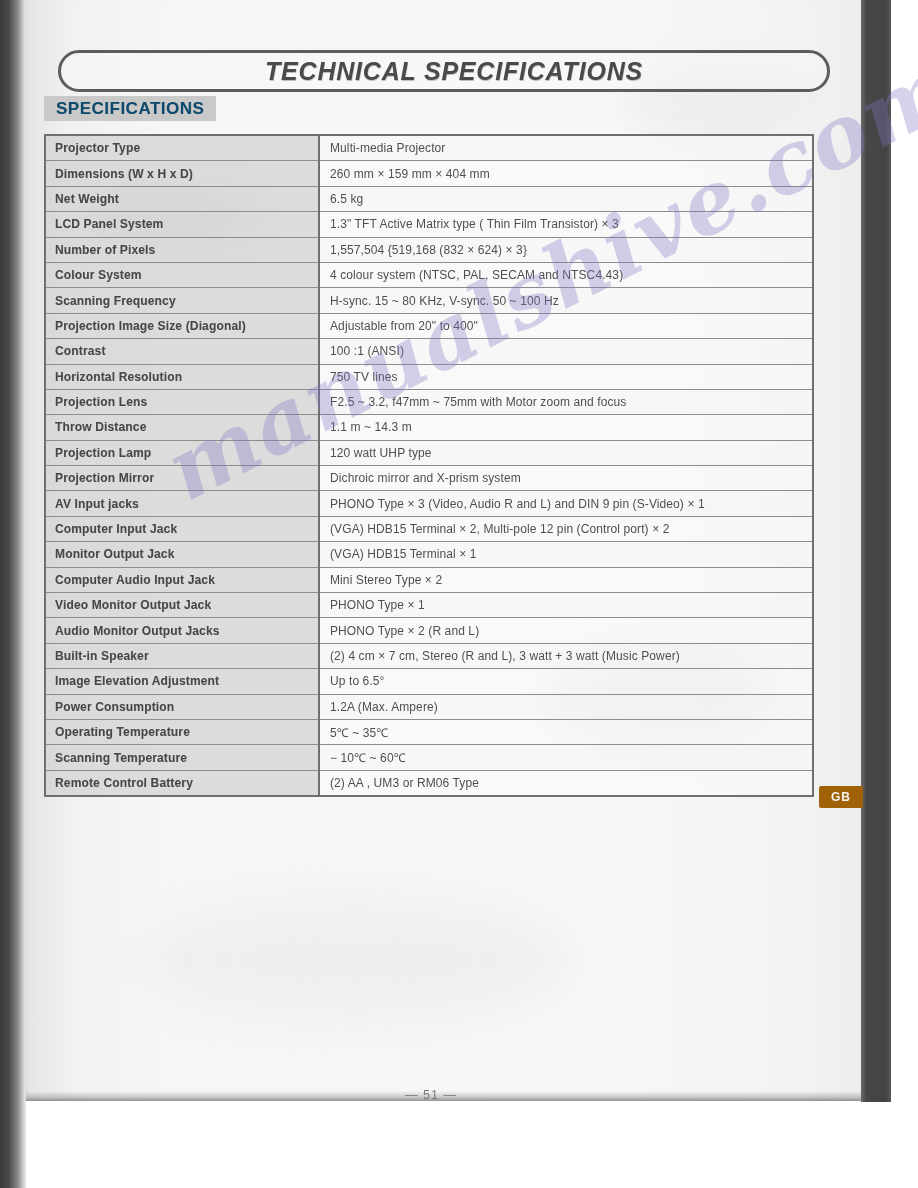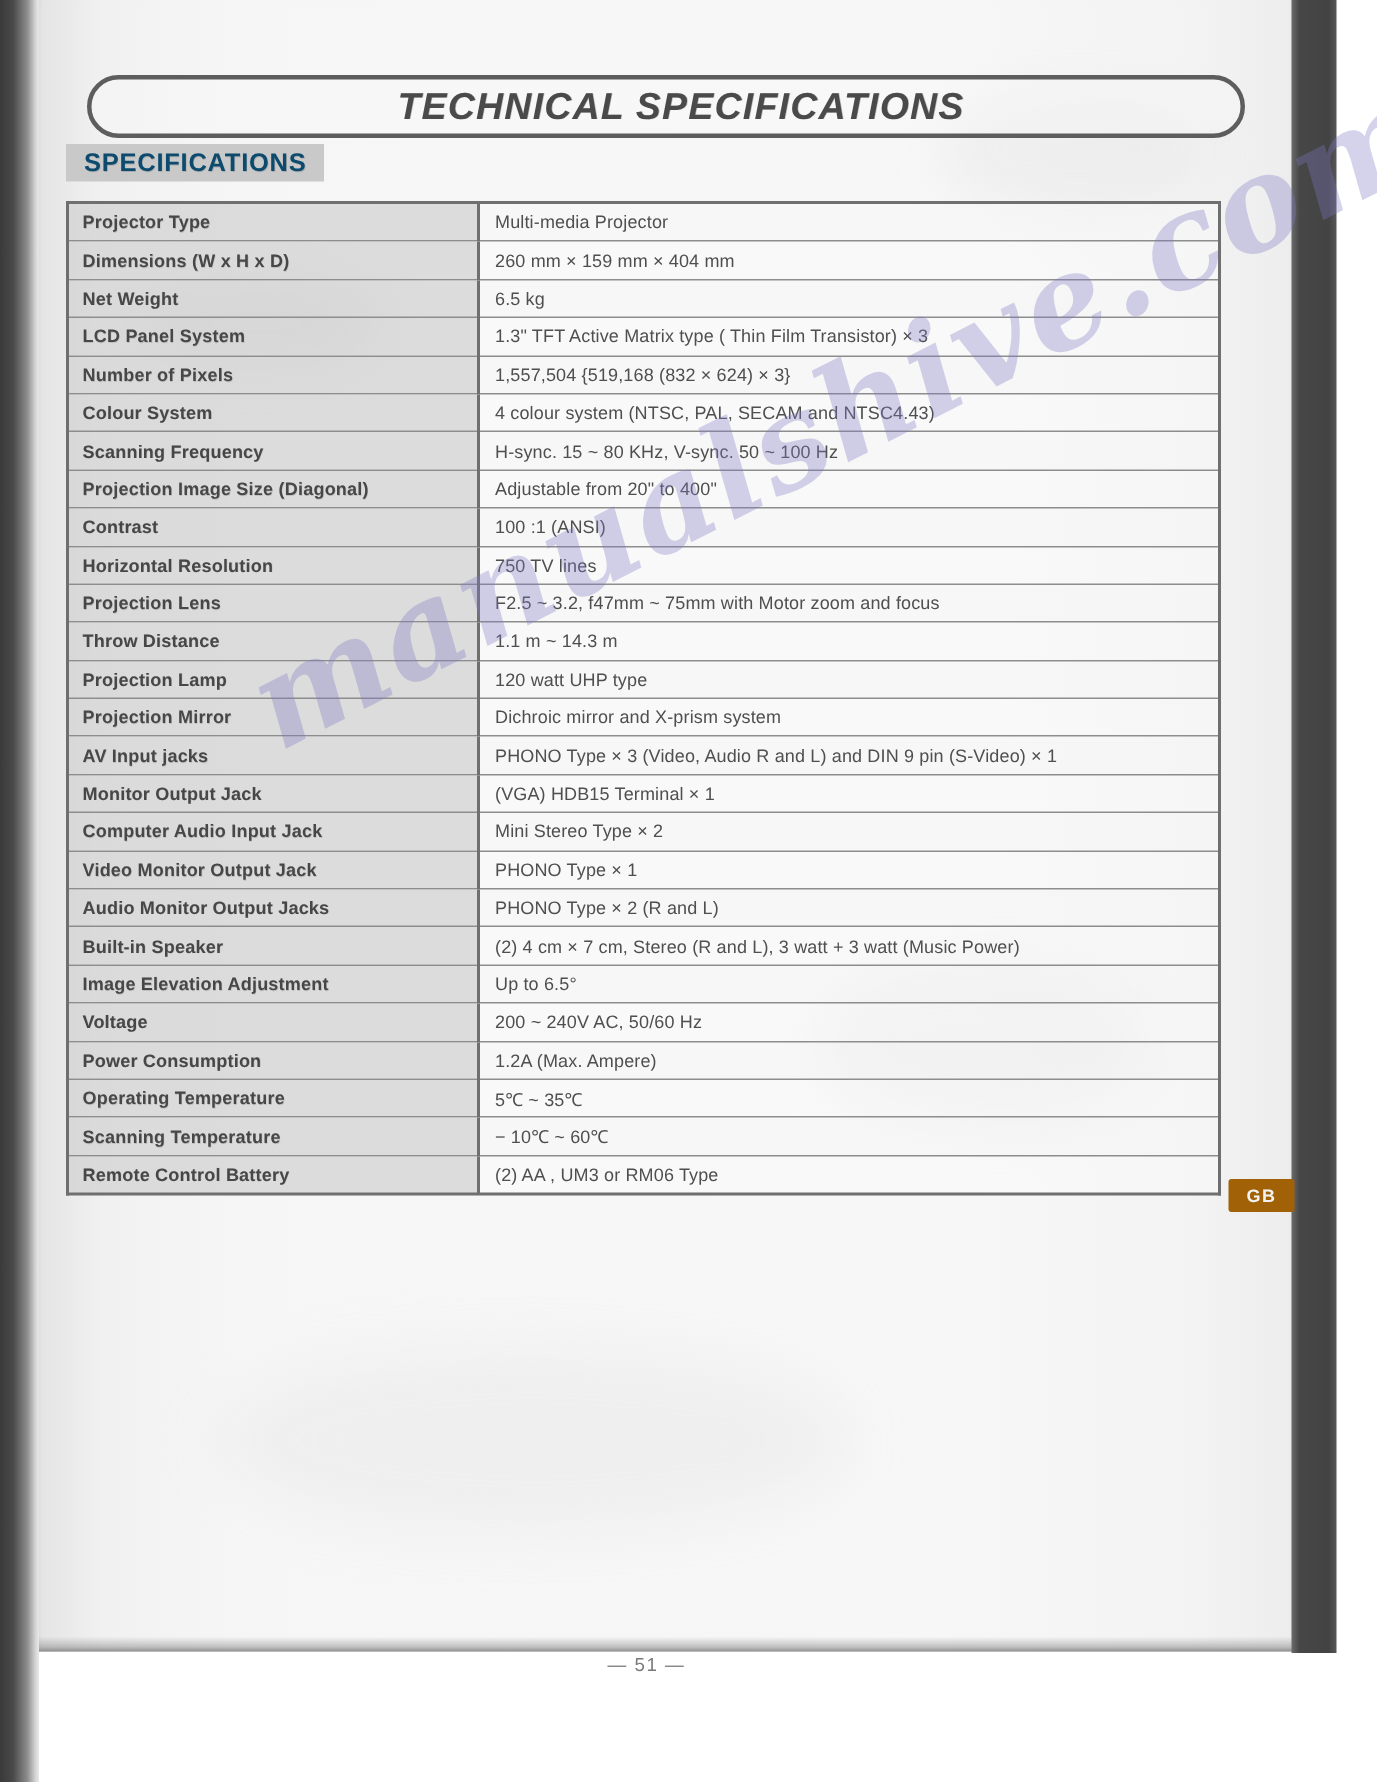--- a/index.html
+++ b/index.html
@@ -179,21 +179,20 @@
   
   .page-number {
     position: absolute;
     left: 0;
     top: 1088px;
     width: 862px;
     text-align: center;
     font-size: 12.5px;
     color: #7a7a7a;
     letter-spacing: 1px;
-    margin-top: 15px;
   }
 
   
   .watermark {
     position: absolute;
     left: 150px;
     top: 430px;
     width: 760px;
     transform: rotate(-27deg);
     transform-origin: 0 0;
@@ -287,20 +286,24 @@
           </tr>
           <tr>
             <td class="cell-label">Projection Mirror</td>
             <td class="cell-value">Dichroic mirror and X-prism system</td>
           </tr>
           <tr>
             <td class="cell-label">AV Input jacks</td>
             <td class="cell-value">PHONO Type × 3 (Video, Audio R and L) and DIN 9 pin (S-Video) × 1</td>
           </tr>
           <tr>
+            <td class="cell-label">Computer Input Jack</td>
+            <td class="cell-value">(VGA) HDB15 Terminal × 2, Multi-pole 12 pin (Control port) × 2</td>
+          </tr>
+          <tr>
             <td class="cell-label">Monitor Output Jack</td>
             <td class="cell-value">(VGA) HDB15 Terminal × 1</td>
           </tr>
           <tr>
             <td class="cell-label">Computer Audio Input Jack</td>
             <td class="cell-value">Mini Stereo Type × 2</td>
           </tr>
           <tr>
             <td class="cell-label">Video Monitor Output Jack</td>
             <td class="cell-value">PHONO Type × 1</td>
@@ -309,24 +312,20 @@
             <td class="cell-label">Audio Monitor Output Jacks</td>
             <td class="cell-value">PHONO Type × 2 (R and L)</td>
           </tr>
           <tr>
             <td class="cell-label">Built-in Speaker</td>
             <td class="cell-value"> (2) 4 cm × 7 cm, Stereo (R and L), 3 watt + 3 watt (Music Power)</td>
           </tr>
           <tr>
             <td class="cell-label">Image Elevation Adjustment</td>
             <td class="cell-value">Up to 6.5°</td>
-          </tr>
-          <tr>
-            <td class="cell-label">Voltage</td>
-            <td class="cell-value">200 ~ 240V AC, 50/60 Hz</td>
           </tr>
           <tr>
             <td class="cell-label">Power Consumption</td>
             <td class="cell-value">1.2A (Max. Ampere)</td>
           </tr>
           <tr>
             <td class="cell-label">Operating Temperature</td>
             <td class="cell-value">5℃ ~ 35℃</td>
           </tr>
           <tr>

